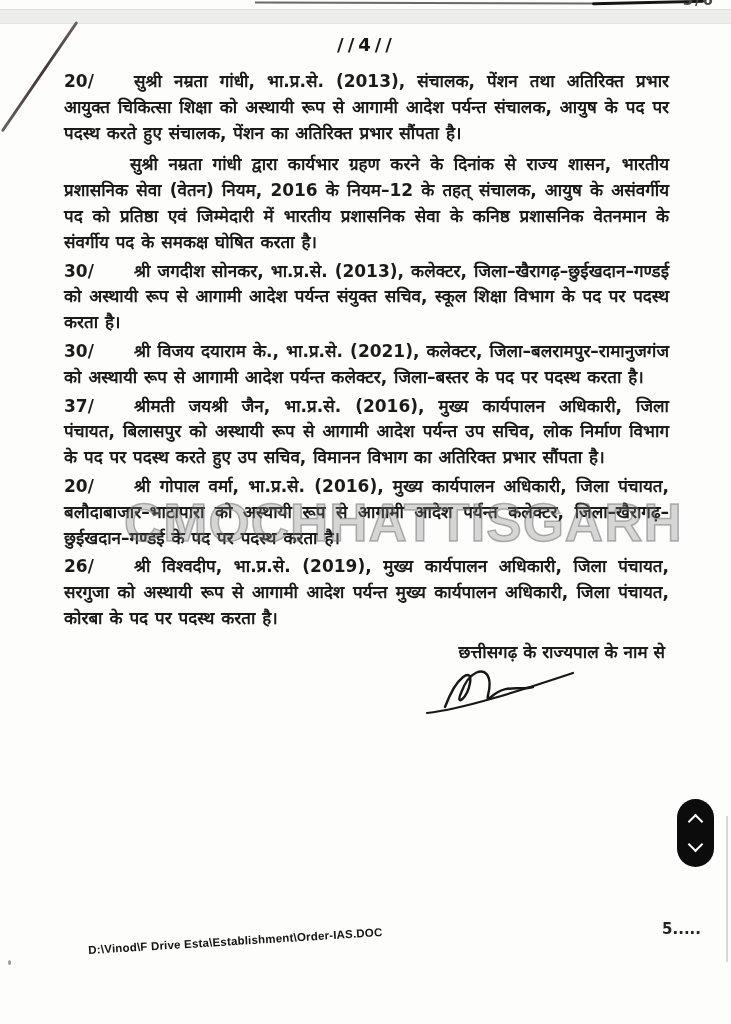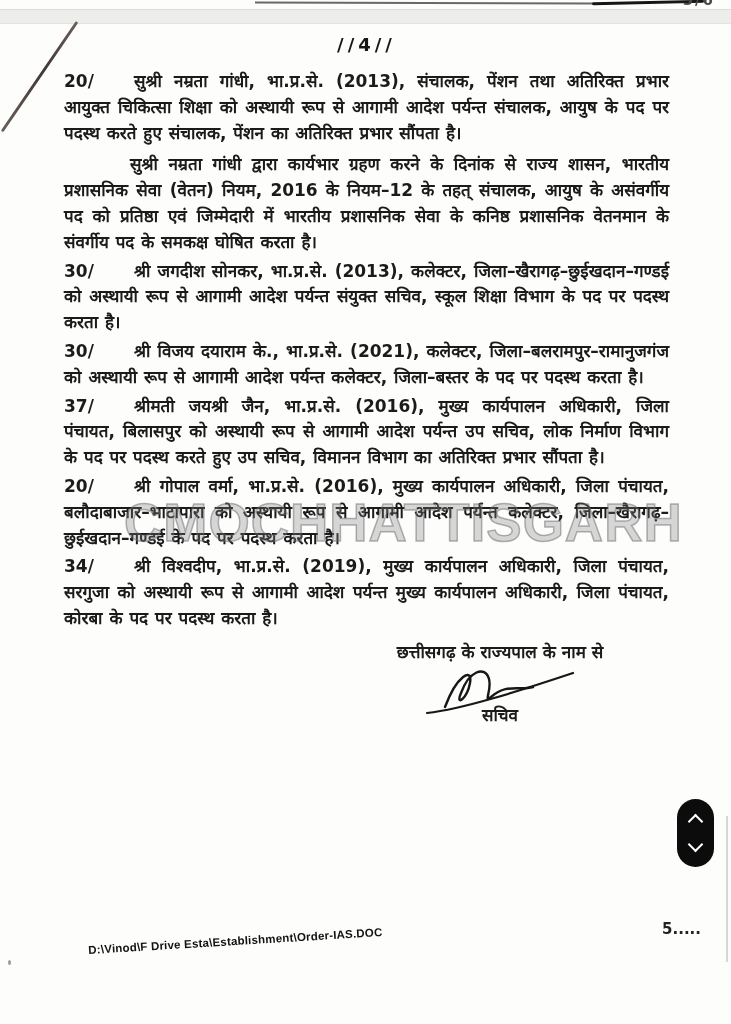--- a/index.html
+++ b/index.html
@@ -19,21 +19,21 @@
     transform-origin:0 50%;transform:rotate(-55.6deg);border-radius:2px;}
   .right-edge-line{position:absolute;right:3px;top:816px;width:2px;height:146px;background:#d7d7d5;}
   .stray-dot{position:absolute;left:8px;top:960px;width:3px;height:5px;background:#9a9a98;border-radius:50%;}
   
   .doc{position:absolute;top:30px;left:0;width:731px;padding:0 62px 0 64px;box-sizing:border-box;}
   .page-head{font-size:18px;font-weight:700;text-align:center;letter-spacing:4px;margin:4px 0 14px 0;color:#161616;}
   .para{font-size:17px;font-weight:600;line-height:25.8px;text-align:justify;margin:0 0 3px 0;color:#1b1b1b;word-spacing:1px;}
   .para .num{display:inline-block;width:70px;font-weight:600;}
   .para.indented{text-indent:66px;margin-top:6px;}
   
-  .signoff{position:relative;width:330px;margin:8px 4px 0 auto;text-align:center;font-size:17px;font-weight:600;line-height:25px;color:#1b1b1b;}
+  .signoff{position:relative;width:330px;margin:8px 4px 0 auto;text-align:right;font-size:17px;font-weight:600;line-height:25px;color:#1b1b1b;}
   .signoff .sig-svg{display:block;margin:-4px auto -16px auto;}
   .signoff .dept{white-space:nowrap;margin-left:-40px;}
   .next-page{position:absolute;right:30px;top:920px;font-size:15px;font-weight:600;color:#222;}
   .file-path{position:absolute;left:88px;top:944px;transform:rotate(-3.5deg);transform-origin:0 0;
     font-family:"Liberation Sans",sans-serif;font-size:11.5px;font-weight:700;color:#131313;letter-spacing:.2px;}
   
   .watermark{position:absolute;left:124px;top:492px;font-size:53px;font-weight:700;
     font-family:"Liberation Sans",sans-serif;letter-spacing:1px;
     color:rgba(125,125,125,.30);-webkit-text-stroke:1.5px rgba(105,105,105,.5);
     pointer-events:none;z-index:5;white-space:nowrap;transform:scaleY(1.02);}
@@ -67,29 +67,28 @@
   <p class="para"><span class="num">30/</span><span>श्री जगदीश सोनकर, भा.प्र.से. (2013), कलेक्टर, जिला–खैरागढ़–छुईखदान–गण्डई को अस्थायी रूप से आगामी आदेश पर्यन्त संयुक्त सचिव, स्कूल शिक्षा विभाग के पद पर पदस्थ करता है।</span></p>
 
 
   <p class="para"><span class="num">30/</span><span>श्री विजय दयाराम के., भा.प्र.से. (2021), कलेक्टर, जिला–बलरामपुर–रामानुजगंज को अस्थायी रूप से आगामी आदेश पर्यन्त कलेक्टर, जिला–बस्तर के पद पर पदस्थ करता है।</span></p>
 
   <p class="para"><span class="num">37/</span><span>श्रीमती जयश्री जैन, भा.प्र.से. (2016), मुख्य कार्यपालन अधिकारी, जिला पंचायत, बिलासपुर को अस्थायी रूप से आगामी आदेश पर्यन्त उप सचिव, लोक निर्माण विभाग के पद पर पदस्थ करते हुए उप सचिव, विमानन विभाग का अतिरिक्त प्रभार सौंपता है।</span></p>
 
   <p class="para"><span class="num">20/</span><span>श्री गोपाल वर्मा, भा.प्र.से. (2016), मुख्य कार्यपालन अधिकारी, जिला पंचायत, बलौदाबाजार–भाटापारा को अस्थायी रूप से आगामी आदेश पर्यन्त कलेक्टर, जिला–खैरागढ़–छुईखदान–गण्डई के पद पर पदस्थ करता है।</span></p>
 
 
-  <p class="para"><span class="num">34/</span><span>श्री विश्वदीप, भा.प्र.से. (2019), मुख्य कार्यपालन अधिकारी, जिला पंचायत, सरगुजा को अस्थायी रूप से आगामी आदेश पर्यन्त मुख्य कार्यपालन अधिकारी, जिला पंचायत, कोरबा के पद पर पदस्थ करता है।</span></p>
+  <p class="para"><span class="num">26/</span><span>श्री विश्वदीप, भा.प्र.से. (2019), मुख्य कार्यपालन अधिकारी, जिला पंचायत, सरगुजा को अस्थायी रूप से आगामी आदेश पर्यन्त मुख्य कार्यपालन अधिकारी, जिला पंचायत, कोरबा के पद पर पदस्थ करता है।</span></p>
 
   <div class="signoff">
     <div>छत्तीसगढ़ के राज्यपाल के नाम से</div>
     <svg class="sig-svg" width="170" height="58" viewBox="0 0 170 58">
       <path d="M30,46 C42,14 58,6 55,22 C52,38 40,46 46,32 C54,10 70,4 74,18 C77,30 68,42 76,36 C92,22 104,30 118,26" fill="none" stroke="#171717" stroke-width="2.4" stroke-linecap="round"></path>
       <path d="M12,52 C48,48 104,30 158,12" fill="none" stroke="#171717" stroke-width="2.2" stroke-linecap="round"></path>
     </svg>
-    <div>सचिव</div>
   </div>
 </div>
 
 <div class="next-page">5.....</div>
 
 <div class="file-path">D:\Vinod\F Drive Esta\Establishment\Order-IAS.DOC</div>
 
 <div class="scroll-pill">
   <div class="chev up"></div>
   <div class="chev down"></div>

